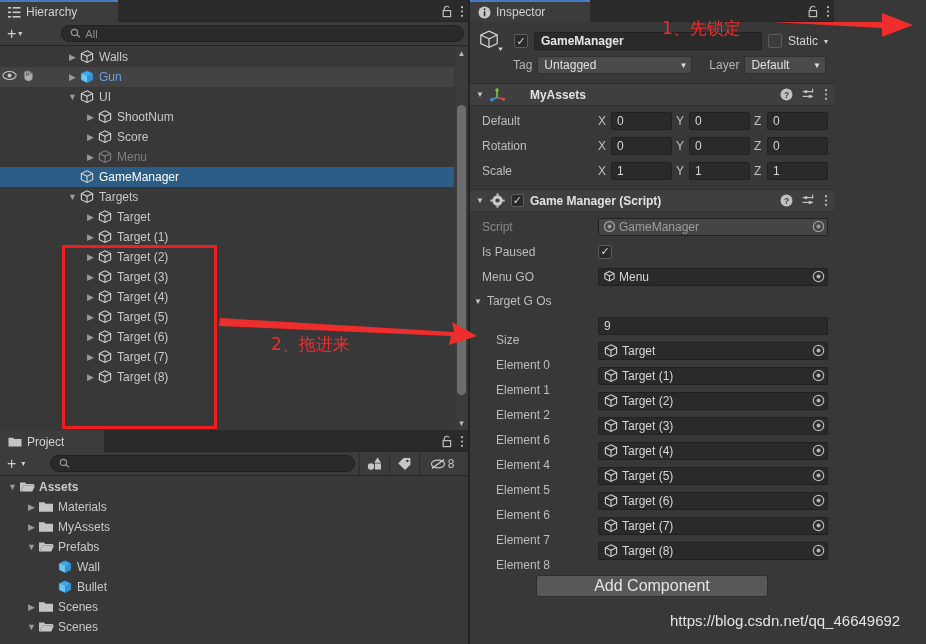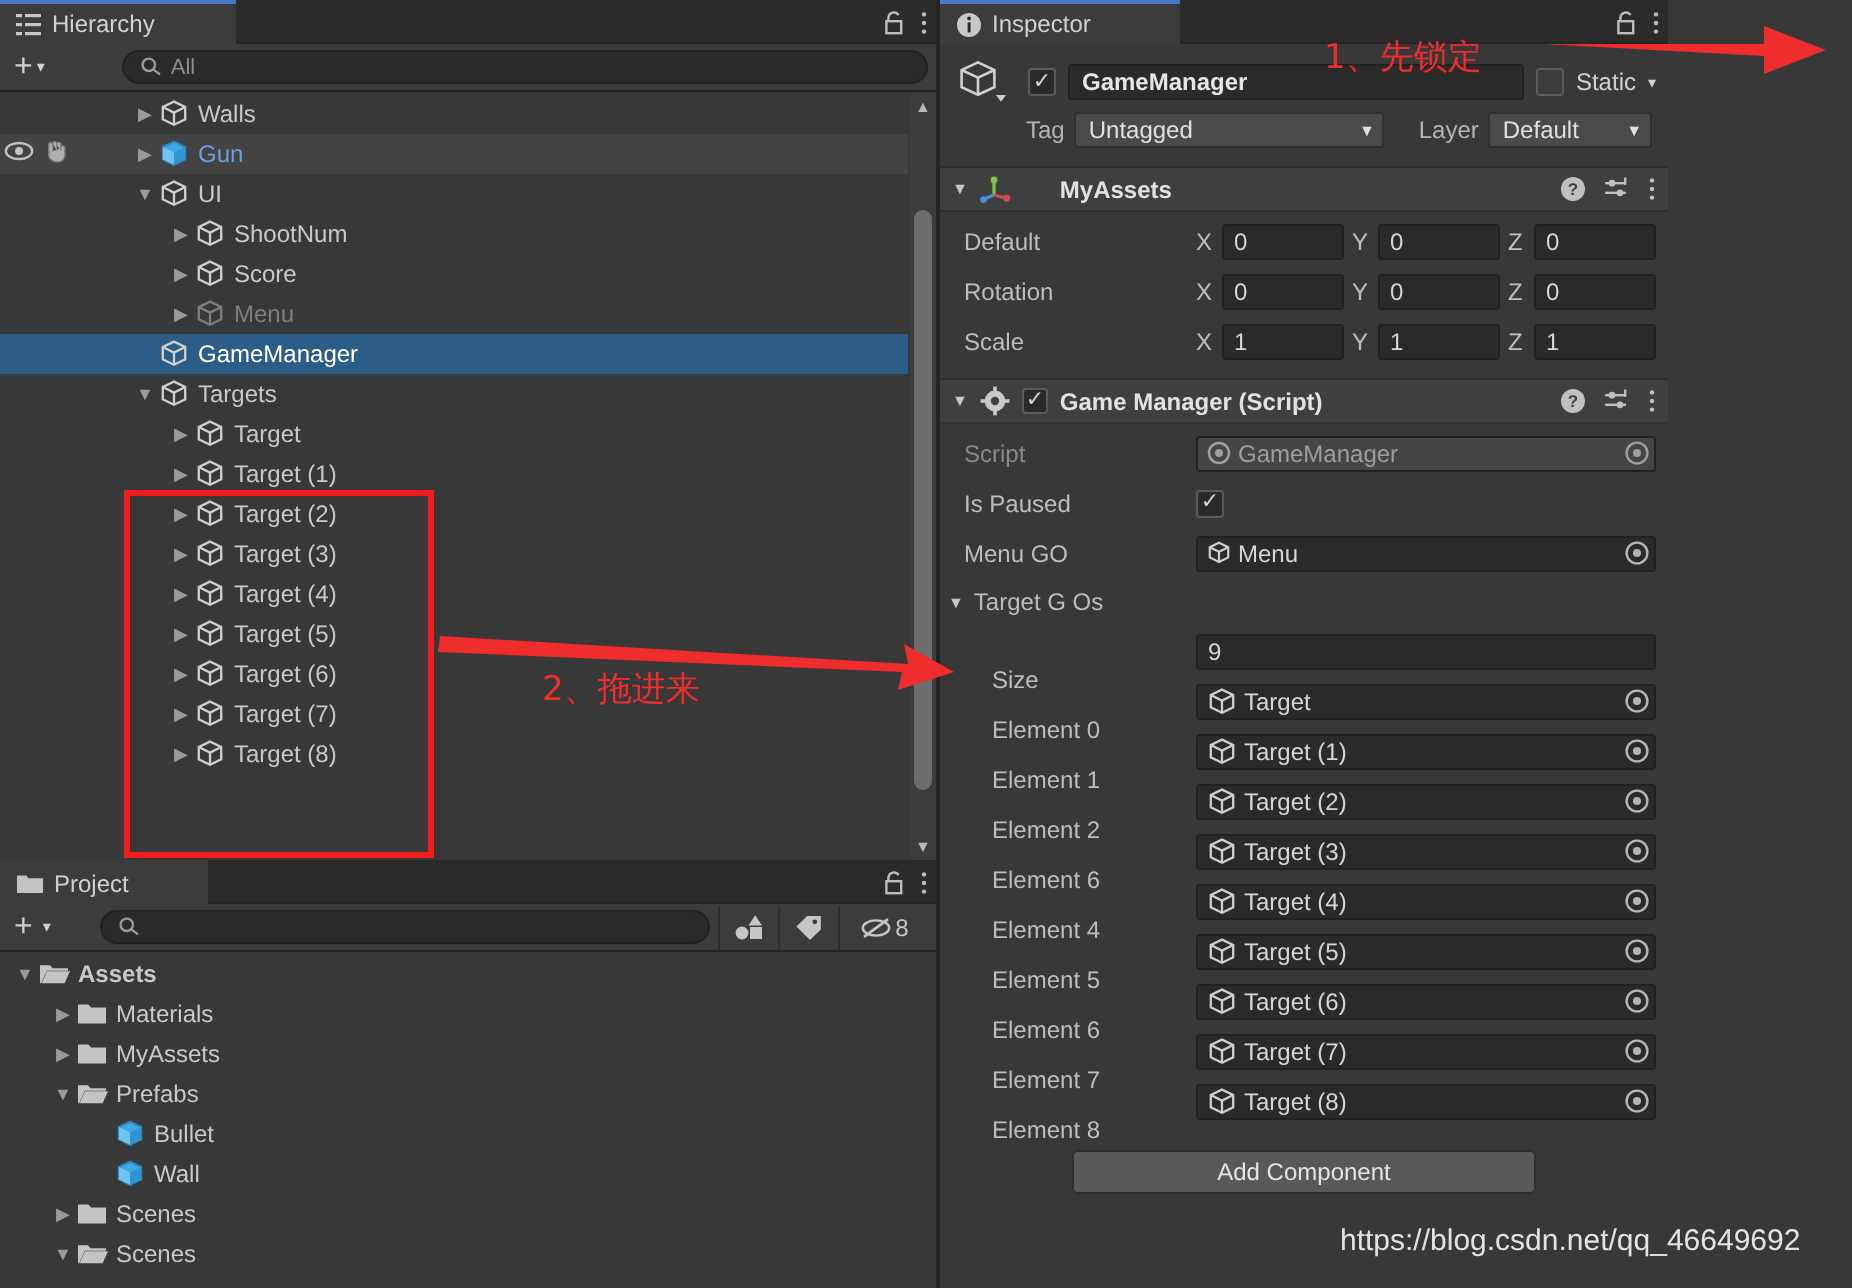--- a/index.html
+++ b/index.html
@@ -121,21 +121,21 @@
     padding: 0 2px 0 4px; color: #d6d6d6; font-size: 12px;
   }
   .objfield.disabled { background: #454545; color: #9e9e9e; }
   .objfield .gro { flex: 1; overflow: hidden; }
   .selcircle { flex: 0 0 13px; }
   .addcomp-wrap { display: flex; justify-content: center; padding-top: 12px; }
   .addcomp {
     width: 232px; height: 22px; background: #585858;
     border: 1px solid #2f2f2f; border-radius: 3px;
     display: flex; align-items: center; justify-content: center;
-    color: #e4e4e4; font-size: 12px;
+    color: #e4e4e4; font-size: 16px;
   }
 
   
   .vscroll { position: absolute; width: 13px; background: #3c3c3c; }
   .vscroll .thumb { position: absolute; left: 2px; width: 9px; background: #6d6d6d; border-radius: 5px; }
   .vscroll .ar { position: absolute; left: 0; width: 13px; height: 13px; color: #b9b9b9; font-size: 8px; text-align: center; line-height: 13px; }
 
   
   .anno {
     position: absolute; color: #ef2d2d;
@@ -543,33 +543,33 @@
         <div class="row">
           <span style="flex:0 0 44px"></span>
           <span class="arrow none">▸</span>
           <span style="display:inline-flex;">
             <svg class="ico" viewBox="0 0 16 16">
               <path d="M8 1.8l5.6 2.7v6.2L8 13.4 2.4 10.7V4.5z" fill="#3fa9e8" stroke="#2c86bd" stroke-width="1"></path>
               <path d="M2.4 4.5L8 7.3v6.1L2.4 10.7z" fill="#6fc4f2"></path>
               <path d="M8 7.3l5.6-2.8v6.2L8 13.4z" fill="#2f93d4"></path>
             </svg>
           </span>
-          <span class="lbl" style="">Bullet</span>
+          <span class="lbl" style="">Wall</span>
         </div>
         <div class="row">
           <span style="flex:0 0 44px"></span>
           <span class="arrow none">▸</span>
           <span style="display:inline-flex;">
             <svg class="ico" viewBox="0 0 16 16">
               <path d="M8 1.8l5.6 2.7v6.2L8 13.4 2.4 10.7V4.5z" fill="#3fa9e8" stroke="#2c86bd" stroke-width="1"></path>
               <path d="M2.4 4.5L8 7.3v6.1L2.4 10.7z" fill="#6fc4f2"></path>
               <path d="M8 7.3l5.6-2.8v6.2L8 13.4z" fill="#2f93d4"></path>
             </svg>
           </span>
-          <span class="lbl" style="">Wall</span>
+          <span class="lbl" style="">Bullet</span>
         </div>
         <div class="row">
           <span style="flex:0 0 25px"></span>
           <span class="arrow">▶</span>
           <span style="display:inline-flex;">
             <svg class="ico" viewBox="0 0 16 16">
               <path d="M1 3.2h5.2l1.3 1.5H15v8.1H1z" fill="#c4c4c4"></path>
             </svg>
           </span>
           <span class="lbl" style="">Scenes</span>

